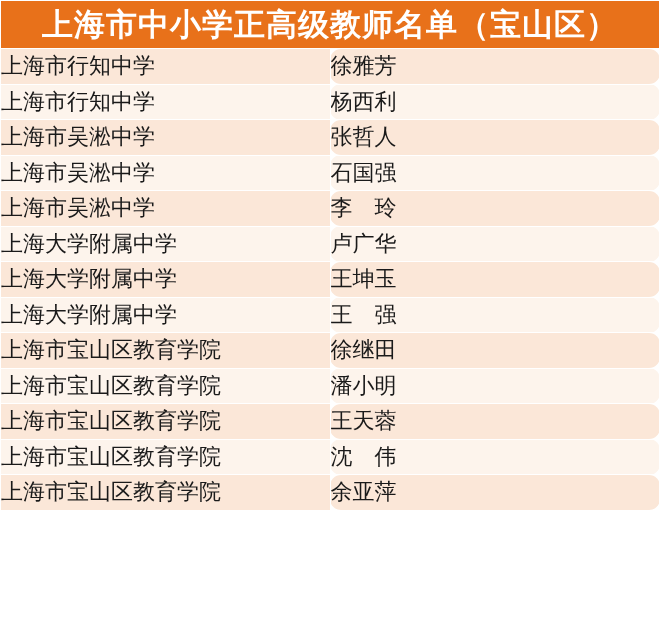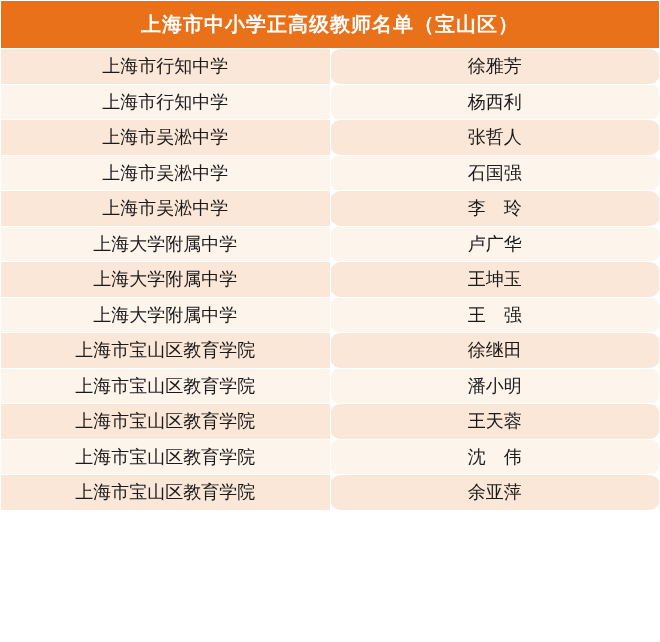--- a/index.html
+++ b/index.html
@@ -23,31 +23,31 @@
     table-layout: fixed;
   }
   table.roster td, table.roster th {
     border: 1px solid #ffffff;
     padding: 0;
     margin: 0;
   }
   .title-cell {
     background: #e8711a;
     color: #ffffff;
-    font-size: 20px;
+    font-size: 31px;
     font-weight: bold;
     text-align: center;
     height: 47px;
     letter-spacing: 1px;
   }
   .row-cell {
     height: 34.5px;
-    font-size: 18px;
+    font-size: 22px;
     color: #1a1a1a;
-    text-align: center;
+    text-align: left;
     vertical-align: middle;
     white-space: nowrap;
     overflow: hidden;
   }
   .col-school { width: 432px; }
   .col-name { width: 228px; border-radius: 11px; }
 
   tr.odd .row-cell { background: #fbe7d8; }
   tr.even .row-cell { background: #fdf4ec; }
 </style>

